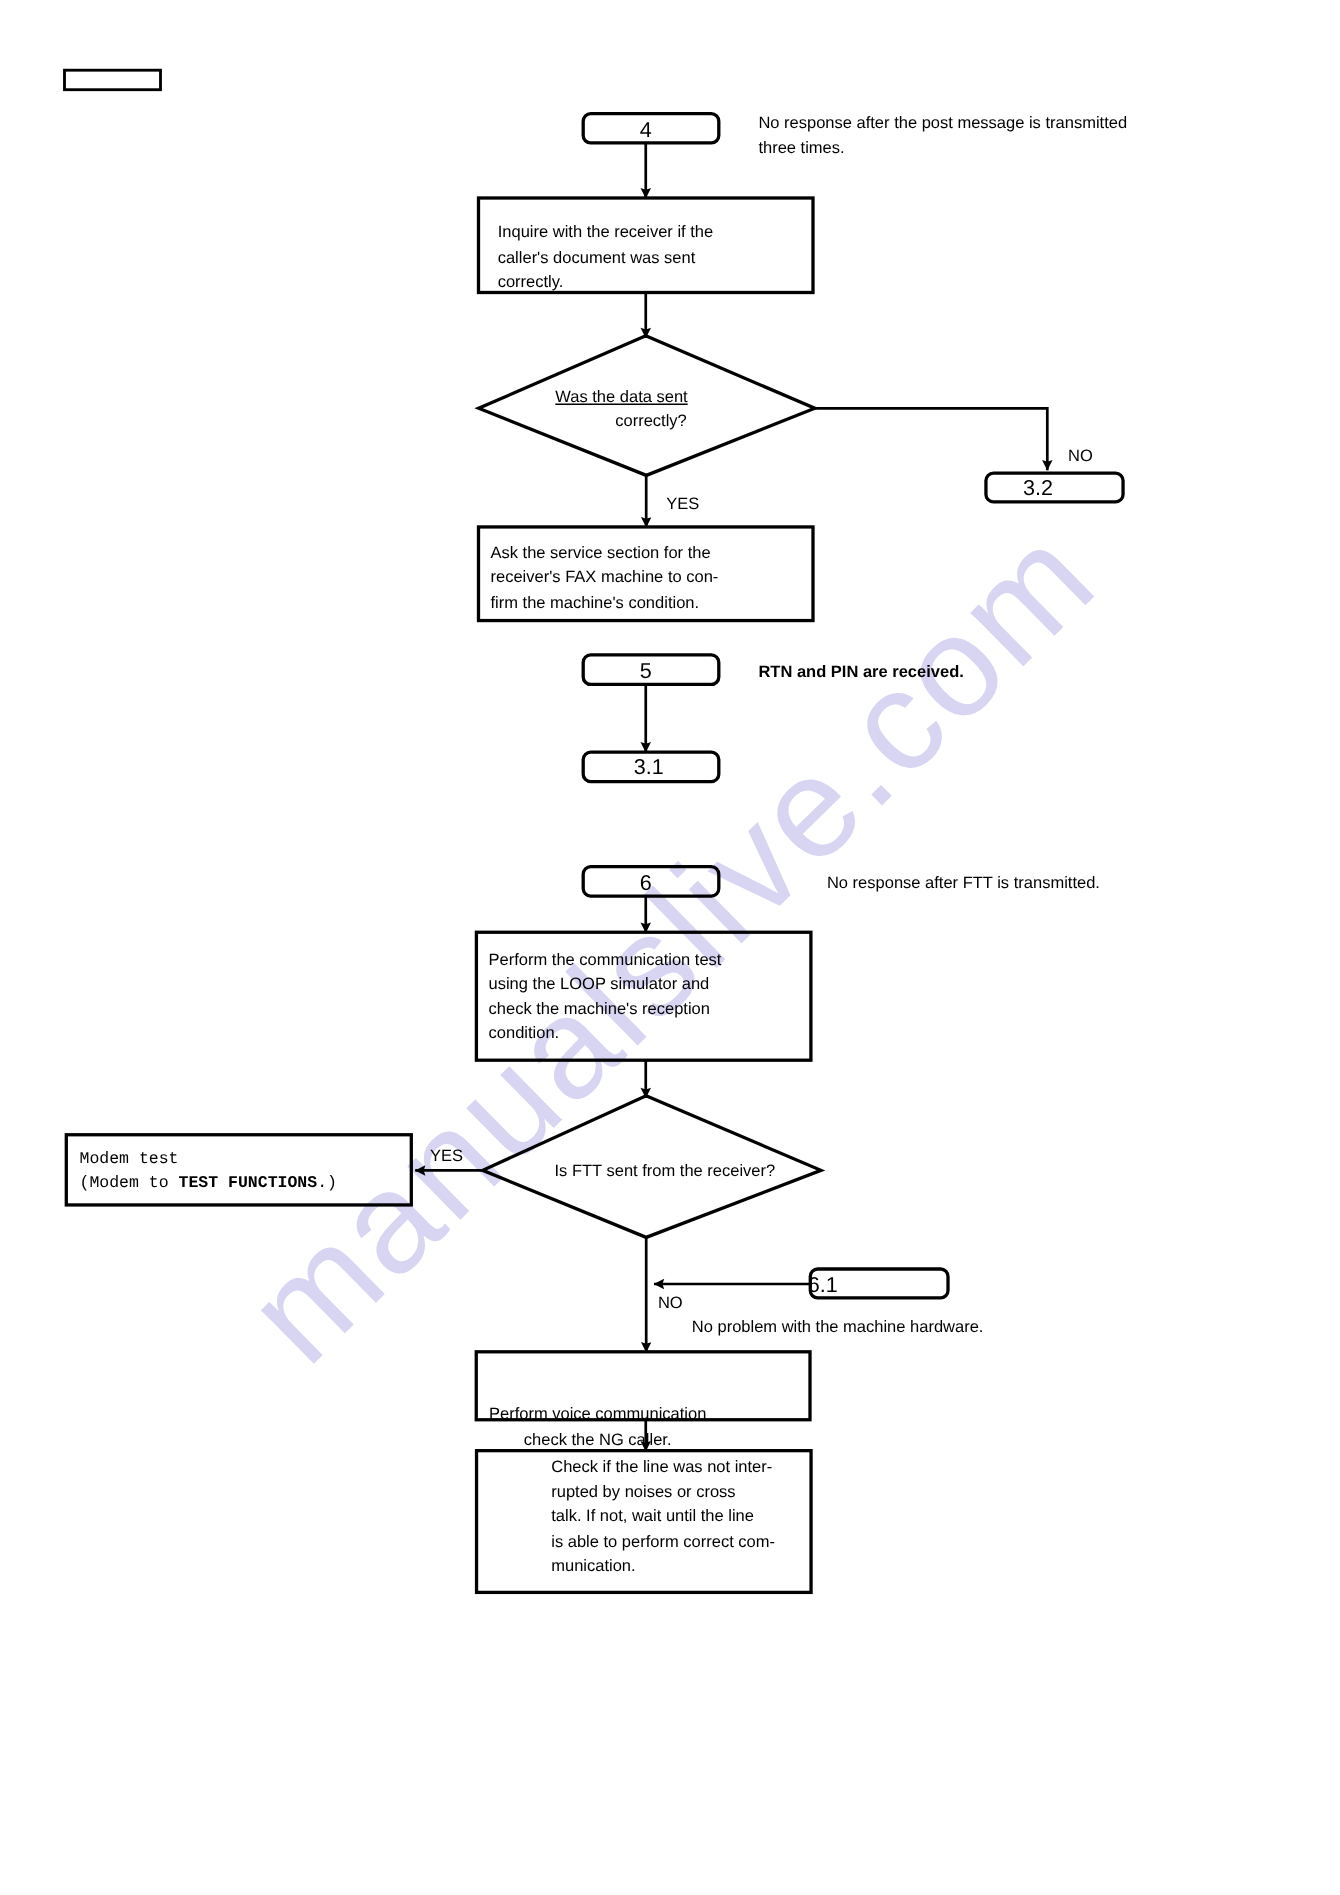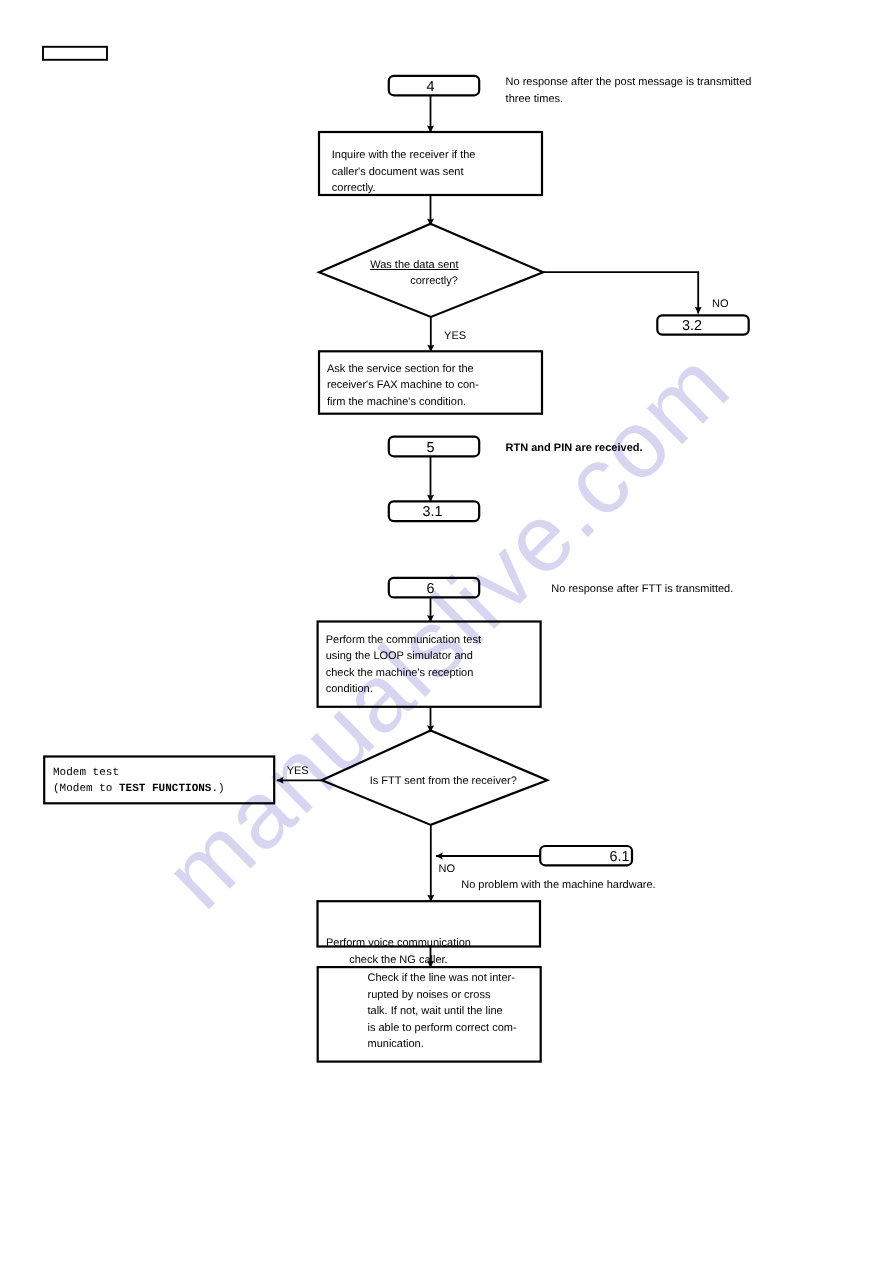--- a/index.html
+++ b/index.html
@@ -105,21 +105,21 @@
 <div class="txt" style="left:325.7px;top:631.7px;"><span>Perform the communication test</span><br><span>using the LOOP simulator and</span><br><span>check the machine's reception</span><br><span>condition.</span></div>
 
 <div class="txt" style="left:340.7px;top:772.6px;margin-left:29px;">Is FTT sent from the receiver?</div>
 
 <div class="txt" style="left:53px;top:764.6px;font-family:Liberation Mono, monospace;"><span>Modem test</span><br><span>(Modem to </span><b>TEST FUNCTIONS</b><span>.)</span></div>
 
 <div class="txt" style="left:286.7px;top:762.6px;">YES</div>
 
 <div class="txt" style="left:438.6px;top:861px;">NO</div>
 
-<div class="txt reflab" style="left:538.5px;top:848.5px;width:91px;text-align:right;">6.1</div>
+<div class="txt reflab" style="left:538.5px;top:848.5px;width:91px;text-align:left;">6.1</div>
 
 <div class="txt" style="left:461.2px;top:877.3px;">No problem with the machine hardware.</div>
 
 <div class="txt" style="left:326px;top:935px;text-align:center;"><span>Perform voice communication</span><br><span>check the NG caller.</span></div>
 
 <div class="txt" style="left:325.5px;top:970px;margin-left:42px;"><span>Check if the line was not inter-</span><br><span>rupted by noises or cross</span><br><span>talk. If not, wait until the line</span><br><span>is able to perform correct com-</span><br><span>munication.</span></div>
 
 </div>
 
 </div>

